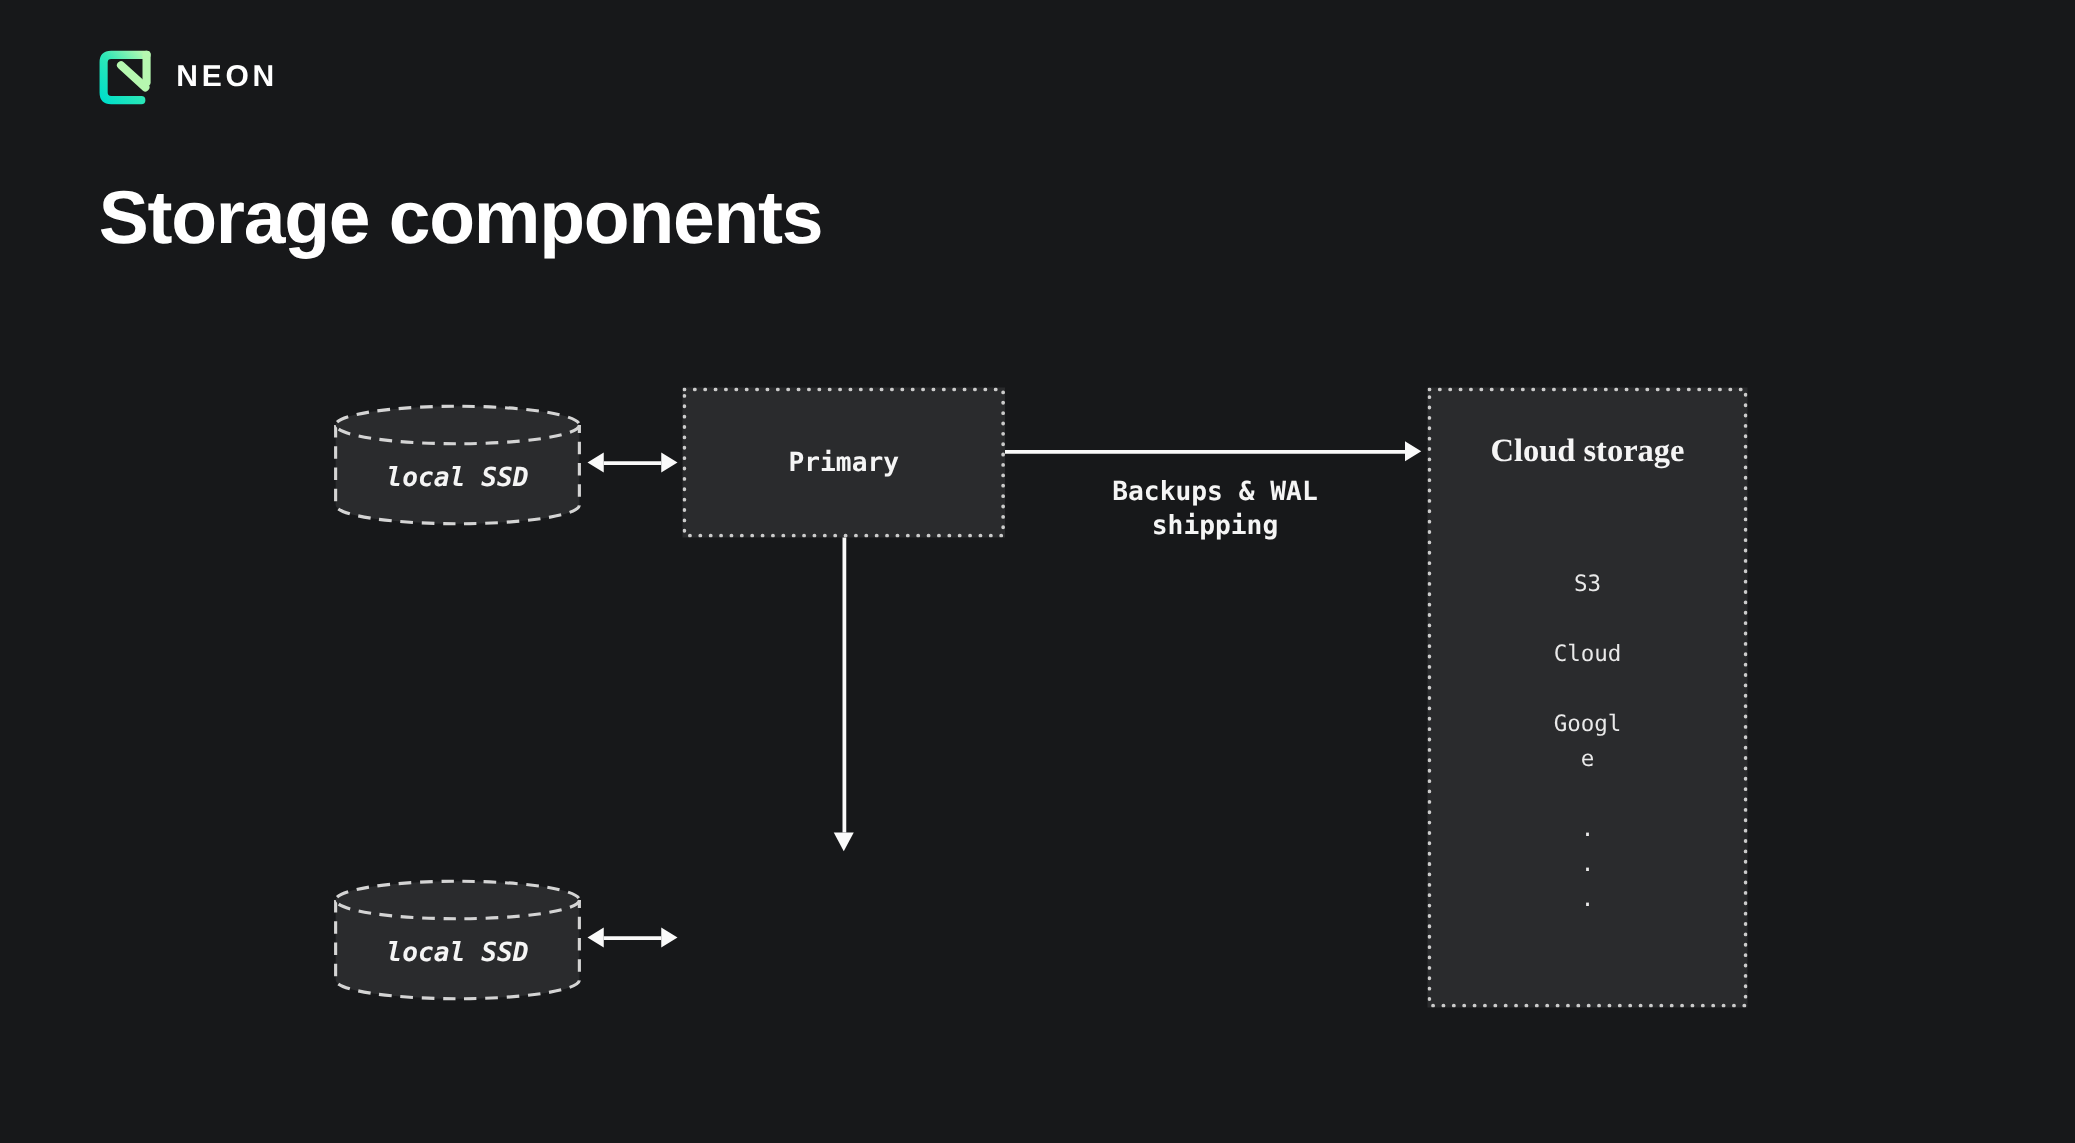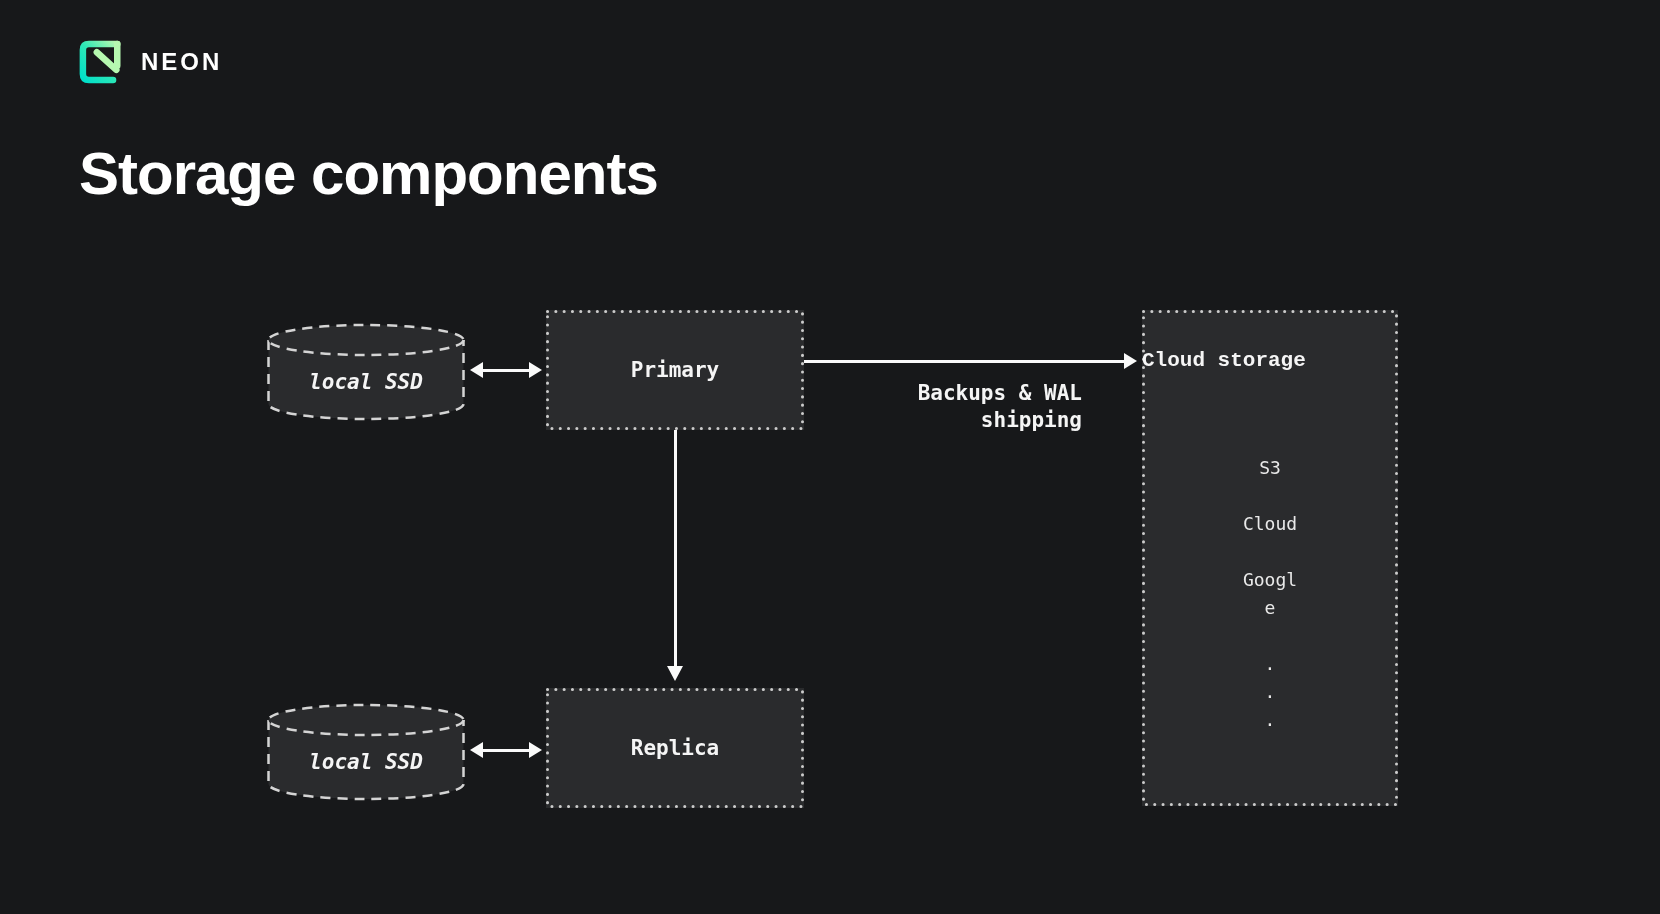--- a/index.html
+++ b/index.html
@@ -31,23 +31,23 @@
   
   .node{position:absolute;background:var(--fill);}
   .node .dotborder{position:absolute;inset:0;width:100%;height:100%;display:block;}
   .node-label{
     position:absolute;inset:0;display:flex;align-items:center;justify-content:center;
     color:var(--text);font-family:"DejaVu Sans Mono","Liberation Mono",monospace;
     font-weight:700;font-size:21px;
   }
   
   .cloud-title{
-    position:absolute;left:0;right:0;top:40px;
-    color:var(--text);font-family:Liberation Mono, monospace;
-    font-weight:700;font-size:21px;line-height:22px;
+    position:absolute;left:0;right:0;top:40px;text-align:center;
+    color:var(--text);font-family:Liberation Serif, serif;
+    font-weight:700;font-size:26px;line-height:22px;
   }
   .cloud-items{
     position:absolute;left:0;right:0;top:144px;text-align:center;
     color:var(--text-dim);font-family:"DejaVu Sans Mono","Liberation Mono",monospace;
     font-size:18px;line-height:28px;font-weight:400;
   }
   .cloud-item{width:5ch;margin:0 auto 28px auto;word-break:break-all;}
   .cloud-dots{margin-top:28px;}
   
   .cylinder{position:absolute;width:200px;height:100px;}
@@ -112,45 +112,39 @@
 
   <div class="node" style="left:546px;top:310px;width:258px;height:120px;">
     <svg class="dotborder" viewBox="0 0 258 120" preserveAspectRatio="none">
       <rect x="1.5" y="1.5" width="255" height="117" fill="none" stroke="#cbcbcb" stroke-width="3" stroke-dasharray="0.1 8.2" stroke-linecap="round"></rect>
     </svg>
     <div class="node-label">Primary</div>
   </div>
 
   <span class="hline" style="left:804px;top:360px;width:322px;"></span>
   <span class="ah right abs" style="left:1124px;top:353px;"></span>
-  <div class="backup-label" style="left:862px;top:380px;width:220px;text-align:right;">Backups &amp; WAL shipping</div>
+  <div class="backup-label" style="left:862px;top:380px;width:220px;">Backups &amp; WAL shipping</div>
 
   <span class="vline" style="left:674px;top:430px;height:236px;"></span>
   <span class="ah down abs" style="left:667px;top:666px;"></span>
 
   <div class="cylinder" style="left:266px;top:702px;">
     <svg viewBox="0 0 200 100">
       <path d="M2.5,18 V82 A97.5,15 0 0 0 197.5,82 V18" fill="#2a2b2d" stroke="#d4d4d4" stroke-width="2.5" stroke-dasharray="10 7"></path>
       <ellipse cx="100" cy="18" rx="97.5" ry="15" fill="#2a2b2d" stroke="#d4d4d4" stroke-width="2.5" stroke-dasharray="10 7"></ellipse>
     </svg>
     <div class="cyl-label">local SSD</div>
   </div>
 
   <div class="darrow" style="left:470px;top:741px;">
     <span class="ah left"></span>
     <span class="seg"></span>
     <span class="ah right"></span>
   </div>
 
-  <div class="node" style="left:546px;top:688px;width:258px;height:120px;">
-    <svg class="dotborder" viewBox="0 0 258 120" preserveAspectRatio="none">
-      <rect x="1.5" y="1.5" width="255" height="117" fill="none" stroke="#cbcbcb" stroke-width="3" stroke-dasharray="0.1 8.2" stroke-linecap="round"></rect>
-    </svg>
-    <div class="node-label">Replica</div>
-  </div>
 
   <div class="node" style="left:1142px;top:310px;width:256px;height:496px;">
     <svg class="dotborder" viewBox="0 0 256 496" preserveAspectRatio="none">
       <rect x="1.5" y="1.5" width="253" height="493" fill="none" stroke="#cbcbcb" stroke-width="3" stroke-dasharray="0.1 8.2" stroke-linecap="round"></rect>
     </svg>
     <div class="cloud-title">Cloud storage</div>
     <div class="cloud-items">
       <div class="cloud-item">S3</div>
       <div class="cloud-item">Cloud</div>
       <div class="cloud-item">Google</div>

